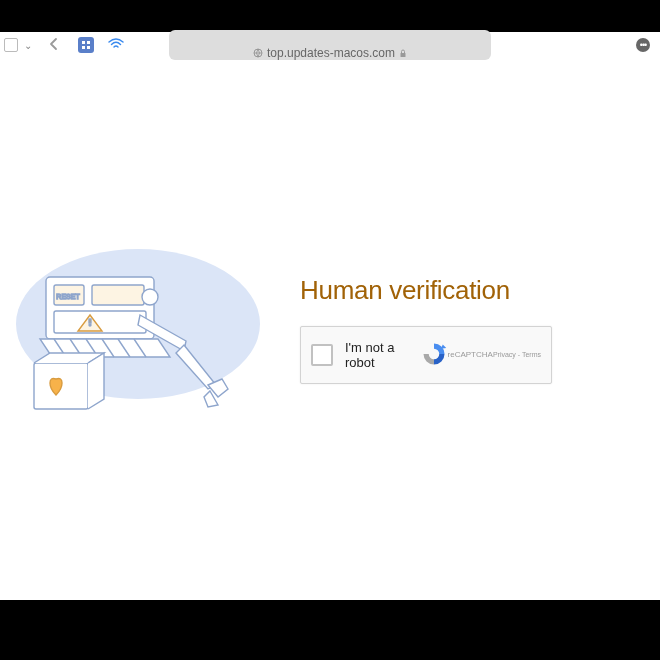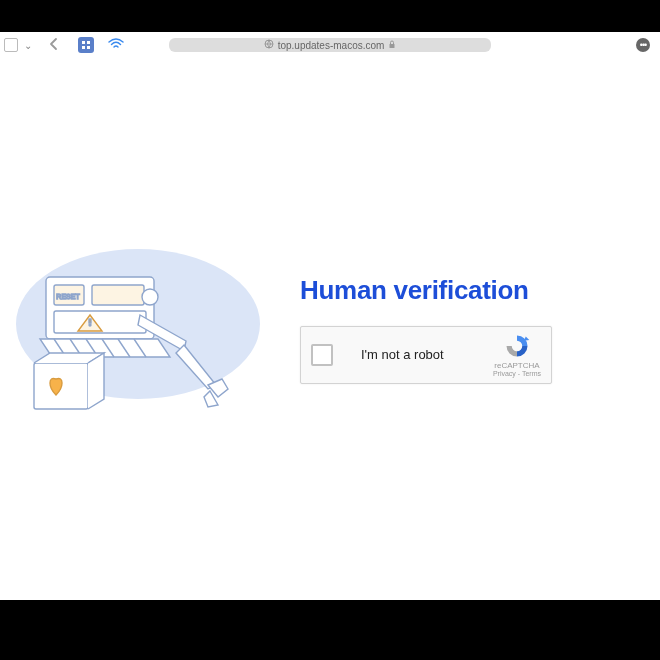--- a/index.html
+++ b/index.html
@@ -9,37 +9,37 @@
     .black-bar-bottom { height: 60px; background: #000; }
     .browser-area { flex: 1; background: #fff; display: flex; flex-direction: column; }
     .browser-chrome { height: 26px; background: #fff; display: flex; align-items: center; padding: 0 4px; position: relative; }
     .chrome-left { display: flex; align-items: center; gap: 6px; }
     .sidebar-btn { width: 14px; height: 14px; border: 1px solid #bbb; border-radius: 2px; }
     .chevron-down-small { font-size: 10px; color: #888; }
     .back-btn { color: #888; font-size: 14px; margin-left: 10px; }
     .icon-dots { width: 16px; height: 16px; background: #5a7fc9; border-radius: 3px; margin-left: 14px; display: flex; align-items: center; justify-content: center; }
     .icon-dots svg { width: 10px; height: 10px; }
     .wifi-icon { margin-left: 8px; color: #3a8aee; }
-    .address-bar { position: absolute; left: 50%; transform: translateX(-50%); width: 322px; height: 14px; background: #ddd; border-radius: 6px; display: flex; align-items: center; justify-content: center; gap: 4px; font-size: 10px; color: #666; }
+    .address-bar { position: absolute; left: 50%; transform: translateX(-50%); width: 322px; height: 30px; background: #ddd; border-radius: 6px; display: flex; align-items: flex-end; justify-content: center; gap: 4px; font-size: 12px; color: #666; }
     .globe-icon { font-size: 9px; color: #888; }
     .lock-icon { font-size: 8px; color: #999; }
     .chrome-right { position: absolute; right: 10px; display: flex; align-items: center; }
     .more-btn { width: 14px; height: 14px; background: #676767; border-radius: 50%; display: flex; align-items: center; justify-content: center; color: #fff; font-size: 9px; letter-spacing: -1px; }
     .content { flex: 1; display: flex; align-items: center; padding: 0 10px; }
     .illustration { width: 260px; height: 200px; position: relative; flex-shrink: 0; }
     .ellipse-bg { position: absolute; left: 6px; top: 20px; width: 244px; height: 150px; background: #dbe5f7; border-radius: 50%; }
     .robot-svg { position: absolute; left: 0; top: 0; }
     .text-col { padding-left: 30px; padding-right: 10px; max-width: 360px; }
-    .heading { font-size: 26px; font-weight: 700; color: #1d4ed8; margin-bottom: 20px; letter-spacing: -0.3px; }
+    .heading { font-size: 26px; font-weight: 400; color: #a16207; margin-bottom: 20px; letter-spacing: -0.3px; }
     .para { font-size: 12px; color: #111; line-height: 1.35; margin-bottom: 18px; }
     .para b { font-weight: 700; }
     .recaptcha { width: 252px; height: 58px; background: #f9f9f9; border: 1px solid #d3d3d3; border-radius: 2px; display: flex; align-items: center; padding: 0 10px; box-shadow: 0 0 2px rgba(0,0,0,0.08); }
     .checkbox { width: 22px; height: 22px; border: 2px solid #c1c1c1; border-radius: 2px; background: #fff; flex-shrink: 0; }
-    .captcha-label { margin-left: 28px; font-size: 13px; color: #222; flex: 1; }
-    .recaptcha-brand { display: flex; flex-direction: column; align-items: center; font-size: 8px; color: #999; }
+    .captcha-label { margin-left: 12px; font-size: 13px; color: #222; flex: 1; }
+    .recaptcha-brand { display: flex; align-items: center; font-size: 8px; color: #999; }
     .recaptcha-logo { width: 28px; height: 28px; margin-bottom: 1px; }
     .privacy-terms { font-size: 7px; color: #999; }
   </style>
 </head>
 <body>
 
 <div class="viewport">
   <div class="black-bar-top"></div>
 
   <div class="browser-area">

